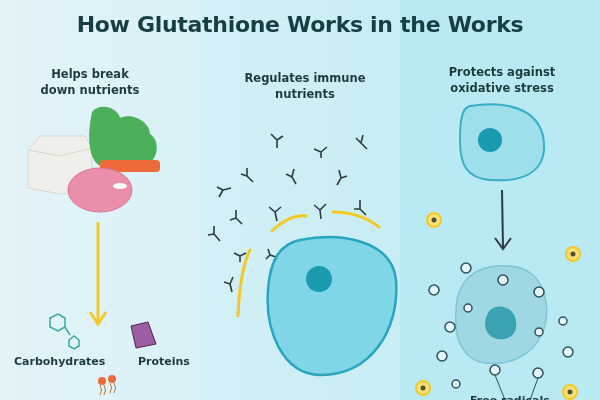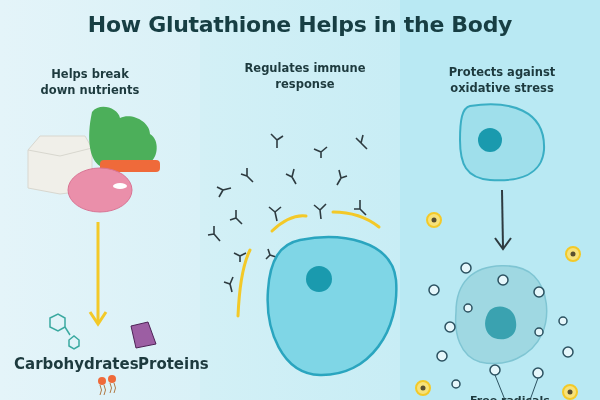--- a/index.html
+++ b/index.html
@@ -3,39 +3,39 @@
 <meta charset="utf-8">
 <style>
   html, body { margin:0; padding:0; }
   body { width:600px; height:400px; overflow:hidden; position:relative; font-family:"DejaVu Sans", sans-serif; background:#d8f1f7; }
   .panel { position:absolute; top:0; height:400px; }
   .p1 { left:0; width:200px; background:linear-gradient(90deg,#e4f4f9,#d9f1f7); }
   .p2 { left:200px; width:200px; background:linear-gradient(90deg,#d3f0f6,#c8edf5); }
   .p3 { left:400px; width:200px; background:#b9e9f3; }
   .title { position:absolute; top:12px; left:0; width:600px; text-align:center; font-weight:bold; font-size:22px; color:#173e43; letter-spacing:-0.3px; }
   .sub { position:absolute; top:66px; width:200px; text-align:center; font-weight:bold; font-size:11.5px; line-height:16px; color:#1d3a3e; }
-  .lbl { position:absolute; font-weight:bold; font-size:15px; color:#1d3a3e; }
+  .lbl { position:absolute; font-weight:bold; font-size:11px; color:#1d3a3e; }
   svg { position:absolute; left:0; top:0; }
 </style>
 </head>
 <body>
 
 <div class="panel p1"></div>
 <div class="panel p2"></div>
 <div class="panel p3"></div>
 
-<div class="title">How Glutathione Helps in the Body</div>
+<div class="title">How Glutathione Works in the Works</div>
 
 <div class="sub" style="left:-10px">
   <div>Helps break</div>
   <div>down nutrients</div>
 </div>
-<div class="sub" style="left:205px; top:60px">
+<div class="sub" style="left:205px; top:70px">
   <div>Regulates immune</div>
-  <div>response</div>
+  <div>nutrients</div>
 </div>
 <div class="sub" style="left:402px; top:64px">
   <div>Protects against</div>
   <div>oxidative stress</div>
 </div>
 
 <svg width="600" height="400" viewBox="0 0 600 400">
 
   <g>
     <path d="M28 150 L40 136 L85 136 L92 148 L92 190 L60 194 L28 188 Z" fill="#f0efe9" stroke="#d8d7cf"></path>

